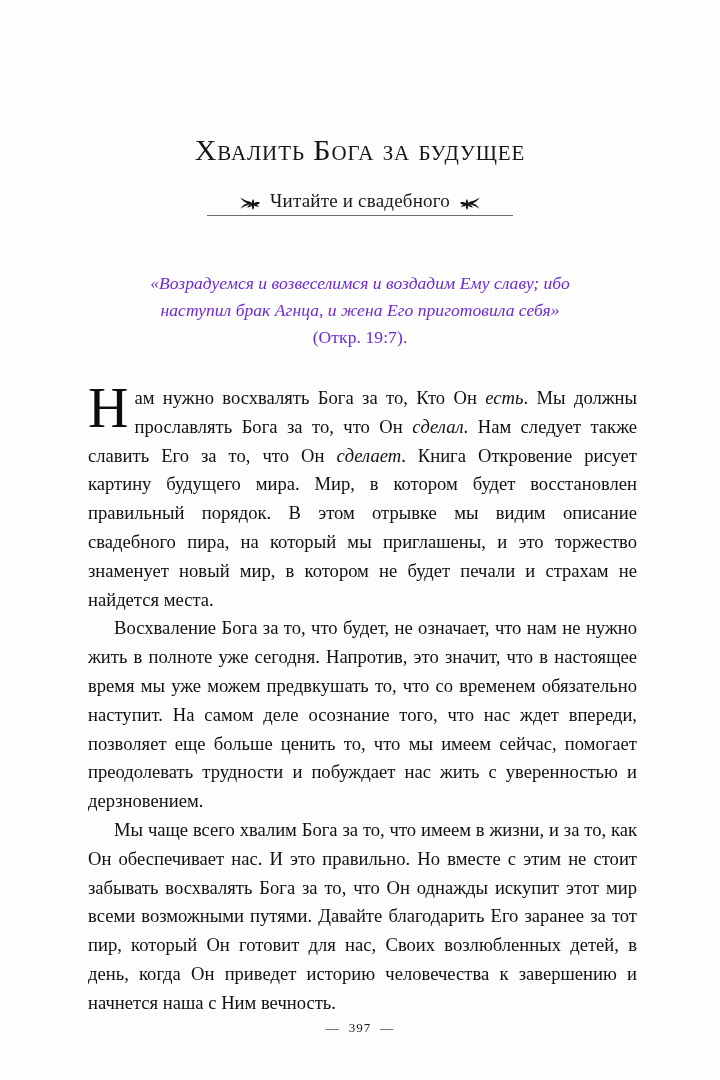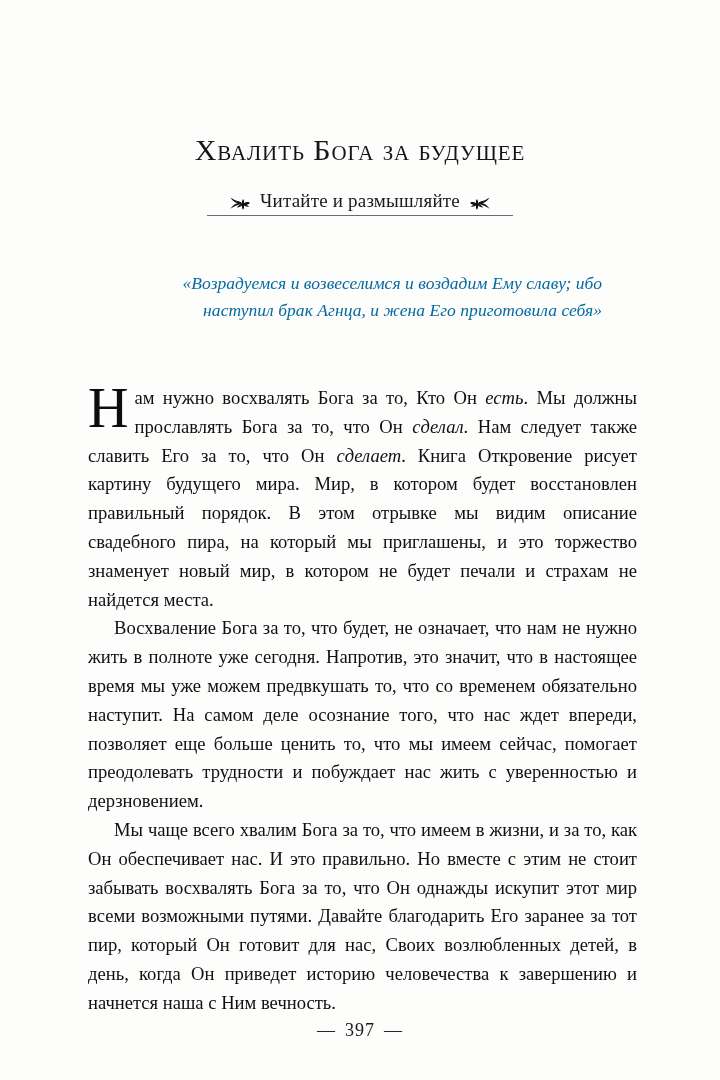--- a/index.html
+++ b/index.html
@@ -87,25 +87,25 @@
     letter-spacing: 0.2px;
     color: #17171b;
   }
 
   
   .epigraph {
     position: absolute;
     left: 118px;
     top: 258px;
     width: 484px;
-    text-align: right;
+    text-align: center;
     font-style: italic;
     font-size: 17.5px;
     line-height: 1.52;
-    color: #0369a1;
+    color: #6d28d9;
     letter-spacing: 0.05px;
   }
   .epigraph .ref {
     font-style: normal;
     display: block;
     margin-top: 1px;
     letter-spacing: 0.1px;
   }
 
   
@@ -143,21 +143,21 @@
     font-family: "Liberation Serif", "DejaVu Serif", serif;
   }
 
   
   .folio {
     position: absolute;
     left: 0;
     top: 1008px;
     width: 720px;
     text-align: center;
-    font-size: 18px;
+    font-size: 13px;
     color: #19191d;
     letter-spacing: 1px;
   }
   .folio .dash {
     display: inline-block;
     padding: 0 9px;
     color: #19191d;
   }
 </style>
 </head>
@@ -168,35 +168,36 @@
   <h1 class="chapter-title">Хвалить Бога за будущее</h1>
 
   <div class="read-block">
     <div class="read-line">
       <span class="fleuron">
         <svg viewBox="0 0 22 16" width="22" height="16" aria-hidden="true">
           <path d="M20.5 8.2c-2.6-.4-4.2.1-5.5 1 .3-1.4.1-2.8-.9-4.2-1.1 1.7-1.4 3.1-1.2 4.4-1.2-1.1-2.7-1.8-4.8-2.1 1.1 1.6 2.3 2.5 3.6 3-1.4.6-2.6 1.6-3.6 3.2 2.2-.3 3.7-1 4.8-2.1-.2 1.3.1 2.7 1.2 4.4 1-1.4 1.2-2.8.9-4.2 1.3.9 2.9 1.4 5.5 1-1.3-.9-2.3-1.4-3.3-1.6 1-.2 2-.7 3.3-1.6z" fill="#121216"></path>
           <path d="M11.8 8.1C9.4 7.6 6.1 6.6 1.5 3.6c1.9 3.2 4.4 4.9 7 5.6-2.6.7-5.1 2.4-7 5.6 4.6-3 7.9-4 10.3-4.5.8-.2.8-1.9 0-2.2z" fill="#121216"></path>
         </svg>
       </span>
-      <span class="read-label">Читайте и размышляйте</span>
+      <span class="read-label">Читайте и свадебного</span>
       <span class="fleuron">
         <svg viewBox="0 0 22 16" width="22" height="16" aria-hidden="true">
           <g transform="translate(22,0) scale(-1,1)">
             <path d="M20.5 8.2c-2.6-.4-4.2.1-5.5 1 .3-1.4.1-2.8-.9-4.2-1.1 1.7-1.4 3.1-1.2 4.4-1.2-1.1-2.7-1.8-4.8-2.1 1.1 1.6 2.3 2.5 3.6 3-1.4.6-2.6 1.6-3.6 3.2 2.2-.3 3.7-1 4.8-2.1-.2 1.3.1 2.7 1.2 4.4 1-1.4 1.2-2.8.9-4.2 1.3.9 2.9 1.4 5.5 1-1.3-.9-2.3-1.4-3.3-1.6 1-.2 2-.7 3.3-1.6z" fill="#121216"></path>
             <path d="M11.8 8.1C9.4 7.6 6.1 6.6 1.5 3.6c1.9 3.2 4.4 4.9 7 5.6-2.6.7-5.1 2.4-7 5.6 4.6-3 7.9-4 10.3-4.5.8-.2.8-1.9 0-2.2z" fill="#121216"></path>
           </g>
         </svg>
       </span>
     </div>
     <div class="read-rule"></div>
   </div>
 
   <div class="epigraph">
     <span>«Возрадуемся и возвеселимся и воздадим Ему славу; ибо наступил брак Агнца, и жена Его приготовила себя»</span>
+    <span class="ref">(Откр. 19:7).</span>
   </div>
 
   <div class="body-text">
     <p class="first">
       <span class="dropcap">Н</span><span>ам нужно восхвалять Бога за то, Кто Он </span><i>есть</i><span>. Мы должны прославлять Бога за то, что Он </span><i>сделал</i><span>. Нам следует также славить Его за то, что Он </span><i>сделает</i><span>. Книга Откровение рисует картину будущего мира. Мир, в котором будет восстановлен правильный порядок. В этом отрывке мы видим описание свадебного пира, на который мы приглашены, и это торжество знаменует новый мир, в котором не будет печали и страхам не найдется места.</span>
     </p>
     <p>Восхваление Бога за то, что будет, не означает, что нам не нужно жить в полноте уже сегодня. Напротив, это значит, что в настоящее время мы уже можем предвкушать то, что со временем обязательно наступит. На самом деле осознание того, что нас ждет впереди, позволяет еще больше ценить то, что мы имеем сейчас, помогает преодолевать трудности и побуждает нас жить с уверенностью и дерзновением.</p>
     <p>Мы чаще всего хвалим Бога за то, что имеем в жизни, и за то, как Он обеспечивает нас. И это правильно. Но вместе с этим не стоит забывать восхвалять Бога за то, что Он однажды искупит этот мир всеми возможными путями. Давайте благодарить Его заранее за тот пир, который Он готовит для нас, Своих возлюбленных детей, в день, когда Он приведет историю человечества к завершению и начнется наша с Ним вечность.</p>
   </div>
 

